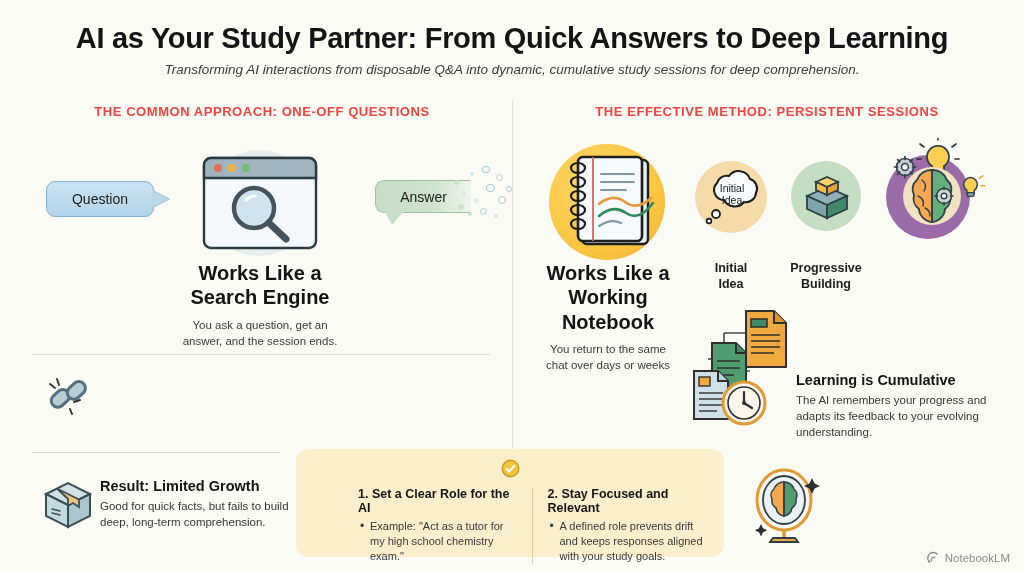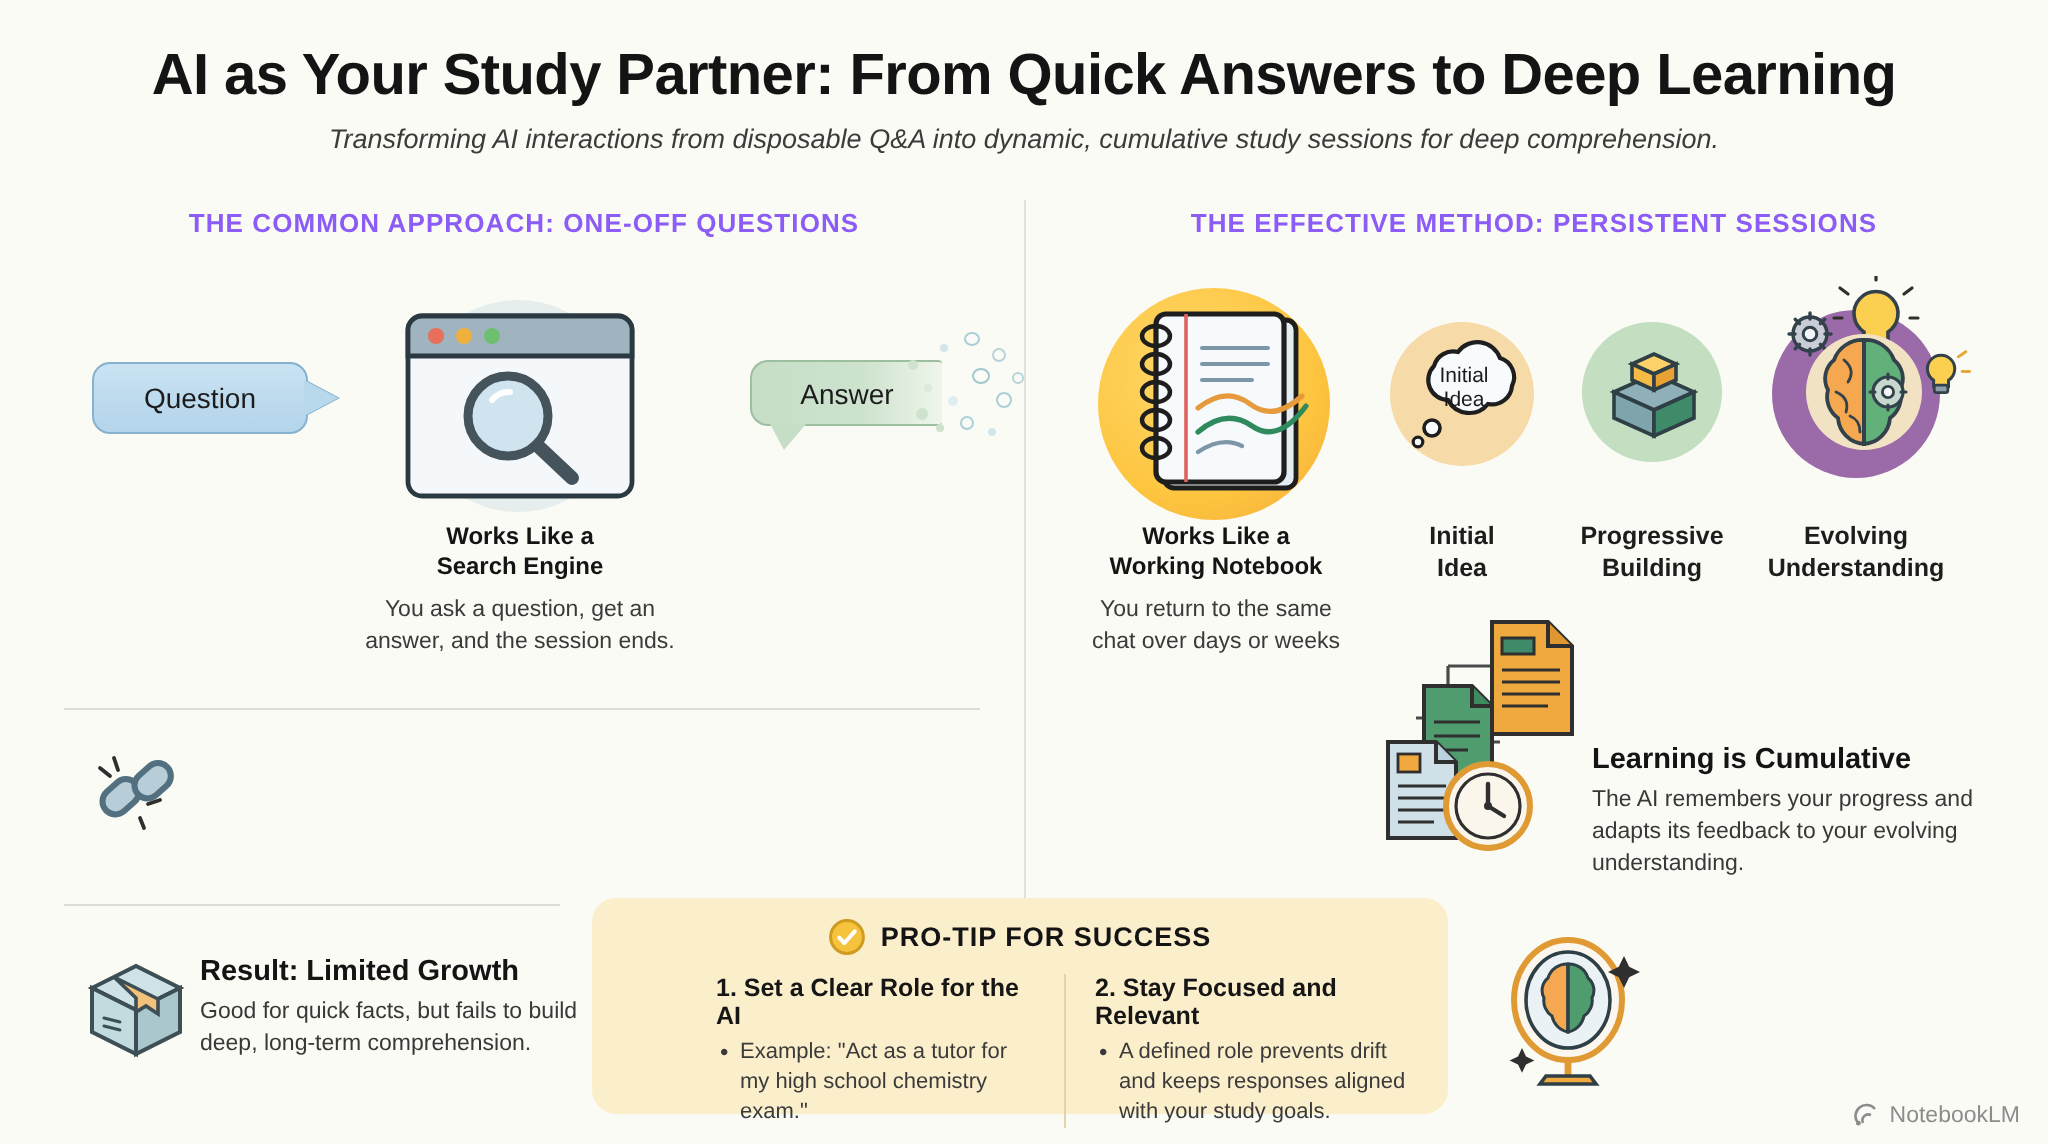--- a/index.html
+++ b/index.html
@@ -16,34 +16,34 @@
   
   #title{
     left:0;right:0;top:22px;text-align:center;
     font-size:29px;font-weight:bold;letter-spacing:-0.3px;color:#141414;
   }
   #subtitle{
     left:0;right:0;top:62px;text-align:center;
     font-size:13.5px;font-style:italic;color:#3b3b3b;
   }
   .col-head{
-    font-size:13px;font-weight:bold;letter-spacing:0.55px;color:#8b5cf6;
+    font-size:13px;font-weight:bold;letter-spacing:0.55px;color:#ef4444;
     text-align:center;
   }
   #head-left{left:32px;width:460px;top:104px;}
   #head-right{left:532px;width:470px;top:104px;}
 
   
   .vdiv{top:100px;height:452px;width:1px;background:#e2e2dc;left:512px;}
   .hdiv{height:1px;background:#dcdcd8;}
 
   
   .blk-title{font-size:14.5px;font-weight:bold;color:#141414;line-height:1.2;}
   .blk-body{font-size:11.5px;color:#383838;line-height:1.38;}
-  .icon-title{font-size:12px;font-weight:bold;text-align:center;line-height:1.22;color:#141414;}
+  .icon-title{font-size:20px;font-weight:bold;text-align:center;line-height:1.22;color:#141414;}
   .icon-sub{font-size:11.5px;text-align:center;line-height:1.4;color:#3a3a3a;}
   .mini-cap{font-size:12.5px;font-weight:bold;text-align:center;line-height:1.24;color:#1d1d1d;}
 
   
   .bubble{
     border-radius:9px;display:flex;align-items:center;justify-content:center;
     font-size:14px;color:#1c1c1c;box-sizing:border-box;
   }
   #q-bubble{
     left:46px;top:181px;width:108px;height:36px;
@@ -285,24 +285,20 @@
       <circle cx="46" cy="30" r="7.5" fill="#c9d8cf" stroke="#33414b" stroke-width="1.6"></circle>
       <circle cx="46" cy="30" r="2.8" fill="#f2f4f6" stroke="#33414b" stroke-width="1.4"></circle>
       <g stroke="#33414b" stroke-width="1.6" stroke-linecap="round">
         <line x1="46" y1="21" x2="46" y2="23.5"></line>
           <line x1="46" y1="36.5" x2="46" y2="39"></line>
         <line x1="37" y1="30" x2="39.5" y2="30"></line>
           <line x1="52.5" y1="30" x2="55" y2="30"></line>
       </g>
     </g>
   </svg>
-  <div class="abs mini-cap" style="left:866px;width:124px;top:261px;">
-    <div>Evolving</div>
-    <div>Understanding</div>
-  </div>
 
   <svg class="abs" style="left:690px;top:305px;" width="118" height="128" viewBox="0 0 118 128">
     <path d="M34 28 h24 v26" stroke="#4a4a4a" stroke-width="1.6" fill="none"></path>
     <path d="M18 54 h24" stroke="#4a4a4a" stroke-width="1.6" fill="none"></path>
     <path d="M34 28 v38 h26" stroke="#4a4a4a" stroke-width="1.6" fill="none"></path>
 
     <g>
       <path d="M56 6 h28 l12 12 v44 h-40 z" fill="#f0a93e" stroke="#2f2f2f" stroke-width="2"></path>
       <path d="M84 6 v12 h12" fill="#e09731" stroke="#2f2f2f" stroke-width="2"></path>
       <rect x="61" y="14" width="16" height="8" fill="#3f8a68" stroke="#2f2f2f" stroke-width="1.5"></rect>
@@ -362,21 +358,20 @@
       <path d="M13 56 l2 4.2 l4.2 2 l-4.2 2 l-2 4.2 l-2 -4.2 l-4.2 -2 l4.2 -2 z"></path>
     </g>
   </svg>
 
   <div class="abs" id="protip">
     <div id="protip-head">
       <svg width="19" height="19" viewBox="0 0 19 19">
         <circle cx="9.5" cy="9.5" r="8.2" fill="#f5c33c" stroke="#cf9c22" stroke-width="1.5"></circle>
         <path d="M5.6 9.8 l2.6 2.7 l5.2 -5.8" stroke="#ffffff" stroke-width="2" fill="none" stroke-linecap="round" stroke-linejoin="round"></path>
       </svg>
-      <span id="protip-title">PRO-TIP FOR SUCCESS</span>
     </div>
     <div id="protip-cols">
       <div class="tipcol">
         <div class="tip-h">1. Set a Clear Role for the AI</div>
         <div class="tip-li">Example: "Act as a tutor for my high school chemistry exam."</div>
       </div>
       <div class="tipcol">
         <div class="tip-h">2. Stay Focused and Relevant</div>
         <div class="tip-li">A defined role prevents drift and keeps responses aligned with your study goals.</div>
       </div>

